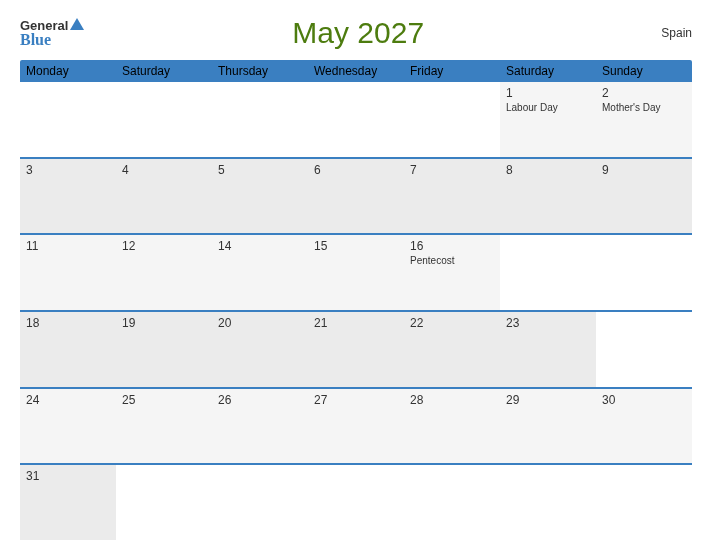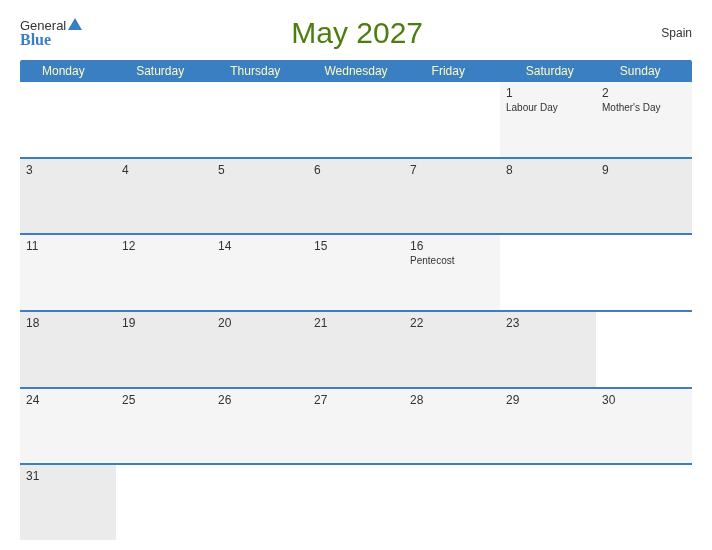--- a/index.html
+++ b/index.html
@@ -29,21 +29,21 @@
     }
 
     .logo {
       display: flex;
       align-items: center;
       gap: 2px;
     }
 
     .logo-text-general {
       font-size: 13px;
-      font-weight: normal;
+      font-weight: bold;
       color: #333;
       line-height: 1;
     }
 
     .logo-text-blue {
       font-size: 16px;
       font-weight: bold;
       color: #3a7fc1;
       line-height: 1;
       font-family: Liberation Serif, serif;
@@ -93,23 +93,23 @@
 
     
     .day-headers {
       display: grid;
       grid-template-columns: repeat(7, 1fr);
       background: #3a7fc1;
       border-radius: 2px 2px 0 0;
     }
 
     .day-header {
-      color: #fef9c3;
+      color: #000000;
       font-size: 12px;
-      padding: 4px 22px;
+      padding: 4px 6px;
       font-weight: normal;
     }
 
     
     .weeks {
       flex: 1;
       display: flex;
       flex-direction: column;
     }
 

